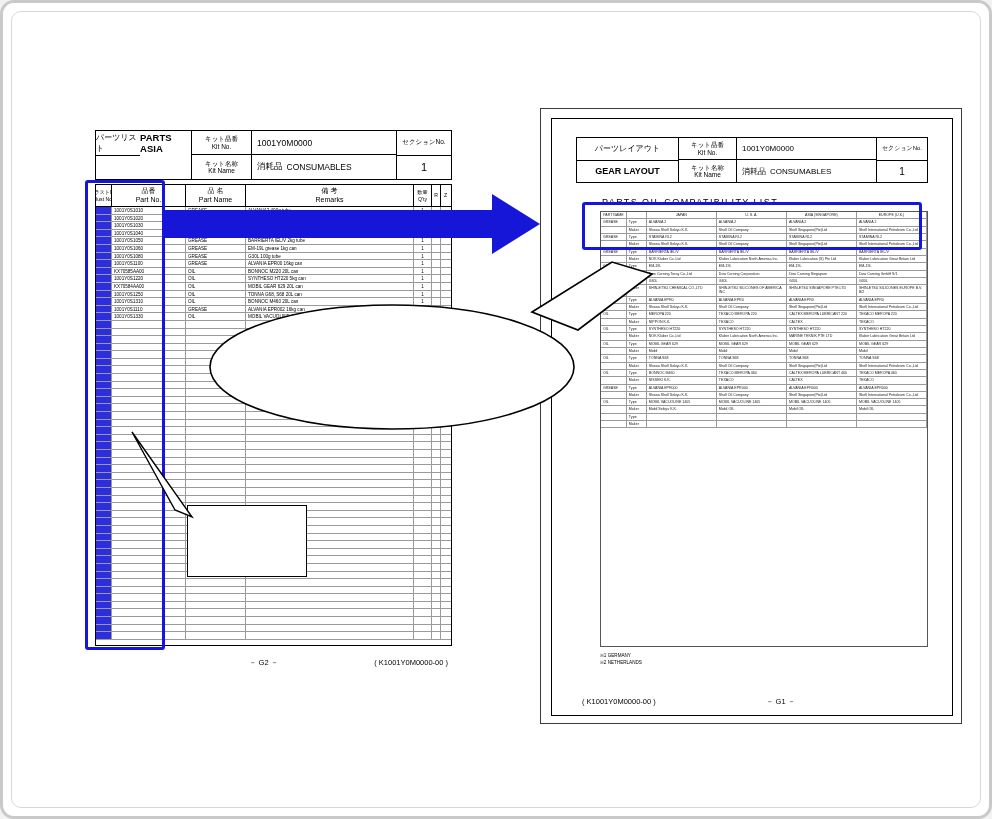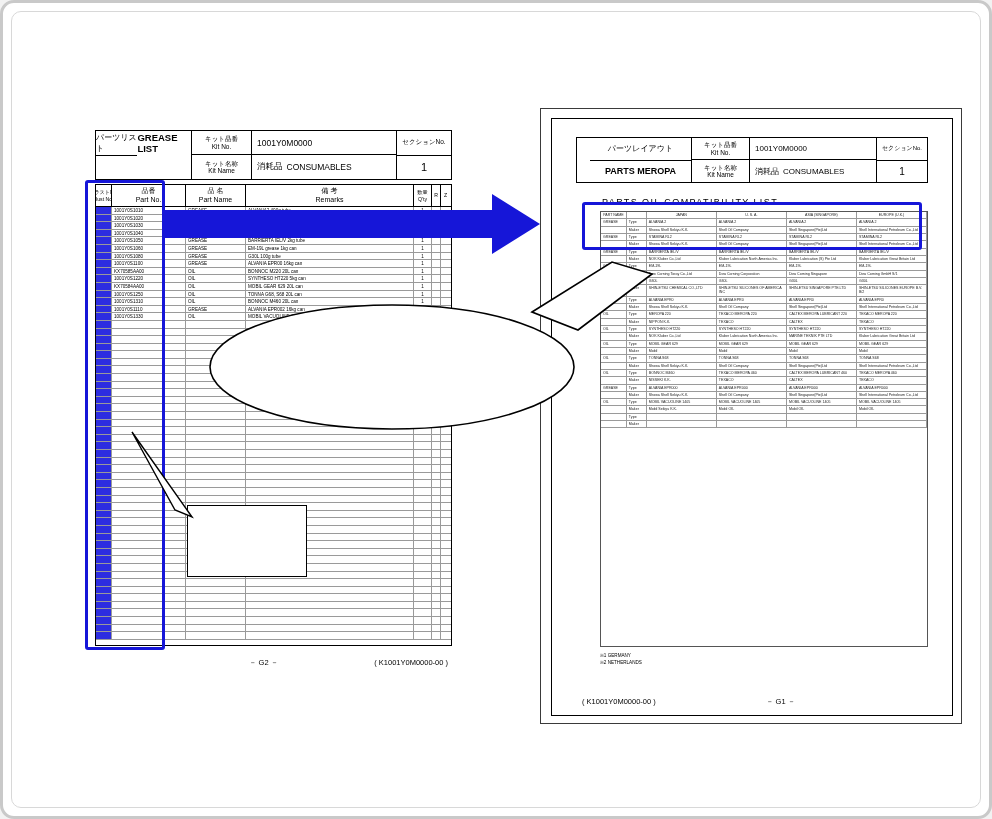--- a/index.html
+++ b/index.html
@@ -64,21 +64,21 @@
   .hl{position:absolute;border:3px solid #1616d8;border-radius:3px;box-sizing:border-box;}
 
   
   .bubble{position:absolute;background:#fff;border:1.6px solid #000;box-sizing:border-box;}
 
   
   #docB{left:528px;top:96px;width:422px;height:616px;}
   #docB .page{position:absolute;left:10px;top:9px;width:402px;height:598px;
               border:1px solid #000;box-sizing:border-box;background:#fff;}
   #docB .hdr{position:absolute;left:24px;top:18px;width:352px;height:46px;
-             border:1px solid #000;box-sizing:border-box;display:flex;padding-left:13px;}
+             border:1px solid #000;box-sizing:border-box;display:flex;}
   #docB .hdr .c1{width:102px;border-right:1px solid #000;box-sizing:border-box;
                  display:flex;flex-direction:column;}
   #docB .hdr .c1 .t{height:23px;display:flex;align-items:center;justify-content:center;
                     font-size:8px;border-bottom:1px solid #000;box-sizing:border-box;}
   #docB .hdr .c1 .b{height:22px;display:flex;align-items:center;justify-content:center;
                     font-size:9px;font-weight:bold;}
   #docB .hdr .c2{width:58px;border-right:1px solid #000;box-sizing:border-box;
                  display:flex;flex-direction:column;font-size:6.5px;}
   #docB .hdr .c2 div{height:23px;display:flex;flex-direction:column;align-items:center;
                      justify-content:center;line-height:1.15;box-sizing:border-box;}
@@ -115,21 +115,21 @@
 <body>
 
 <div id="page">
   <div class="inner">
 
     <div class="sheet" id="docA">
 
       <div class="hdr">
         <div class="c1">
           <div class="t">パーツリスト</div>
-          <div class="b">GREASE LIST</div>
+          <div class="b">PARTS ASIA</div>
         </div>
         <div class="c2">
           <div>
             <span>キット品番</span>
             <span>Kit No.</span>
           </div>
           <div>
             <span>キット名称</span>
             <span>Kit Name</span>
           </div>
@@ -700,21 +700,21 @@
     <div class="hl" style="left:220px;top:202px;width:188px;height:24px;"></div>
 
     <div class="bubble" style="left:175px;top:493px;width:120px;height:72px;"></div>
 
     <div class="sheet" id="docB">
       <div class="page">
 
         <div class="hdr">
           <div class="c1">
             <div class="t">パーツレイアウト</div>
-            <div class="b">PARTS MEROPA</div>
+            <div class="b">GEAR LAYOUT</div>
           </div>
           <div class="c2">
             <div>
               <span>キット品番</span>
               <span>Kit No.</span>
             </div>
             <div>
               <span>キット名称</span>
               <span>Kit Name</span>
             </div>

